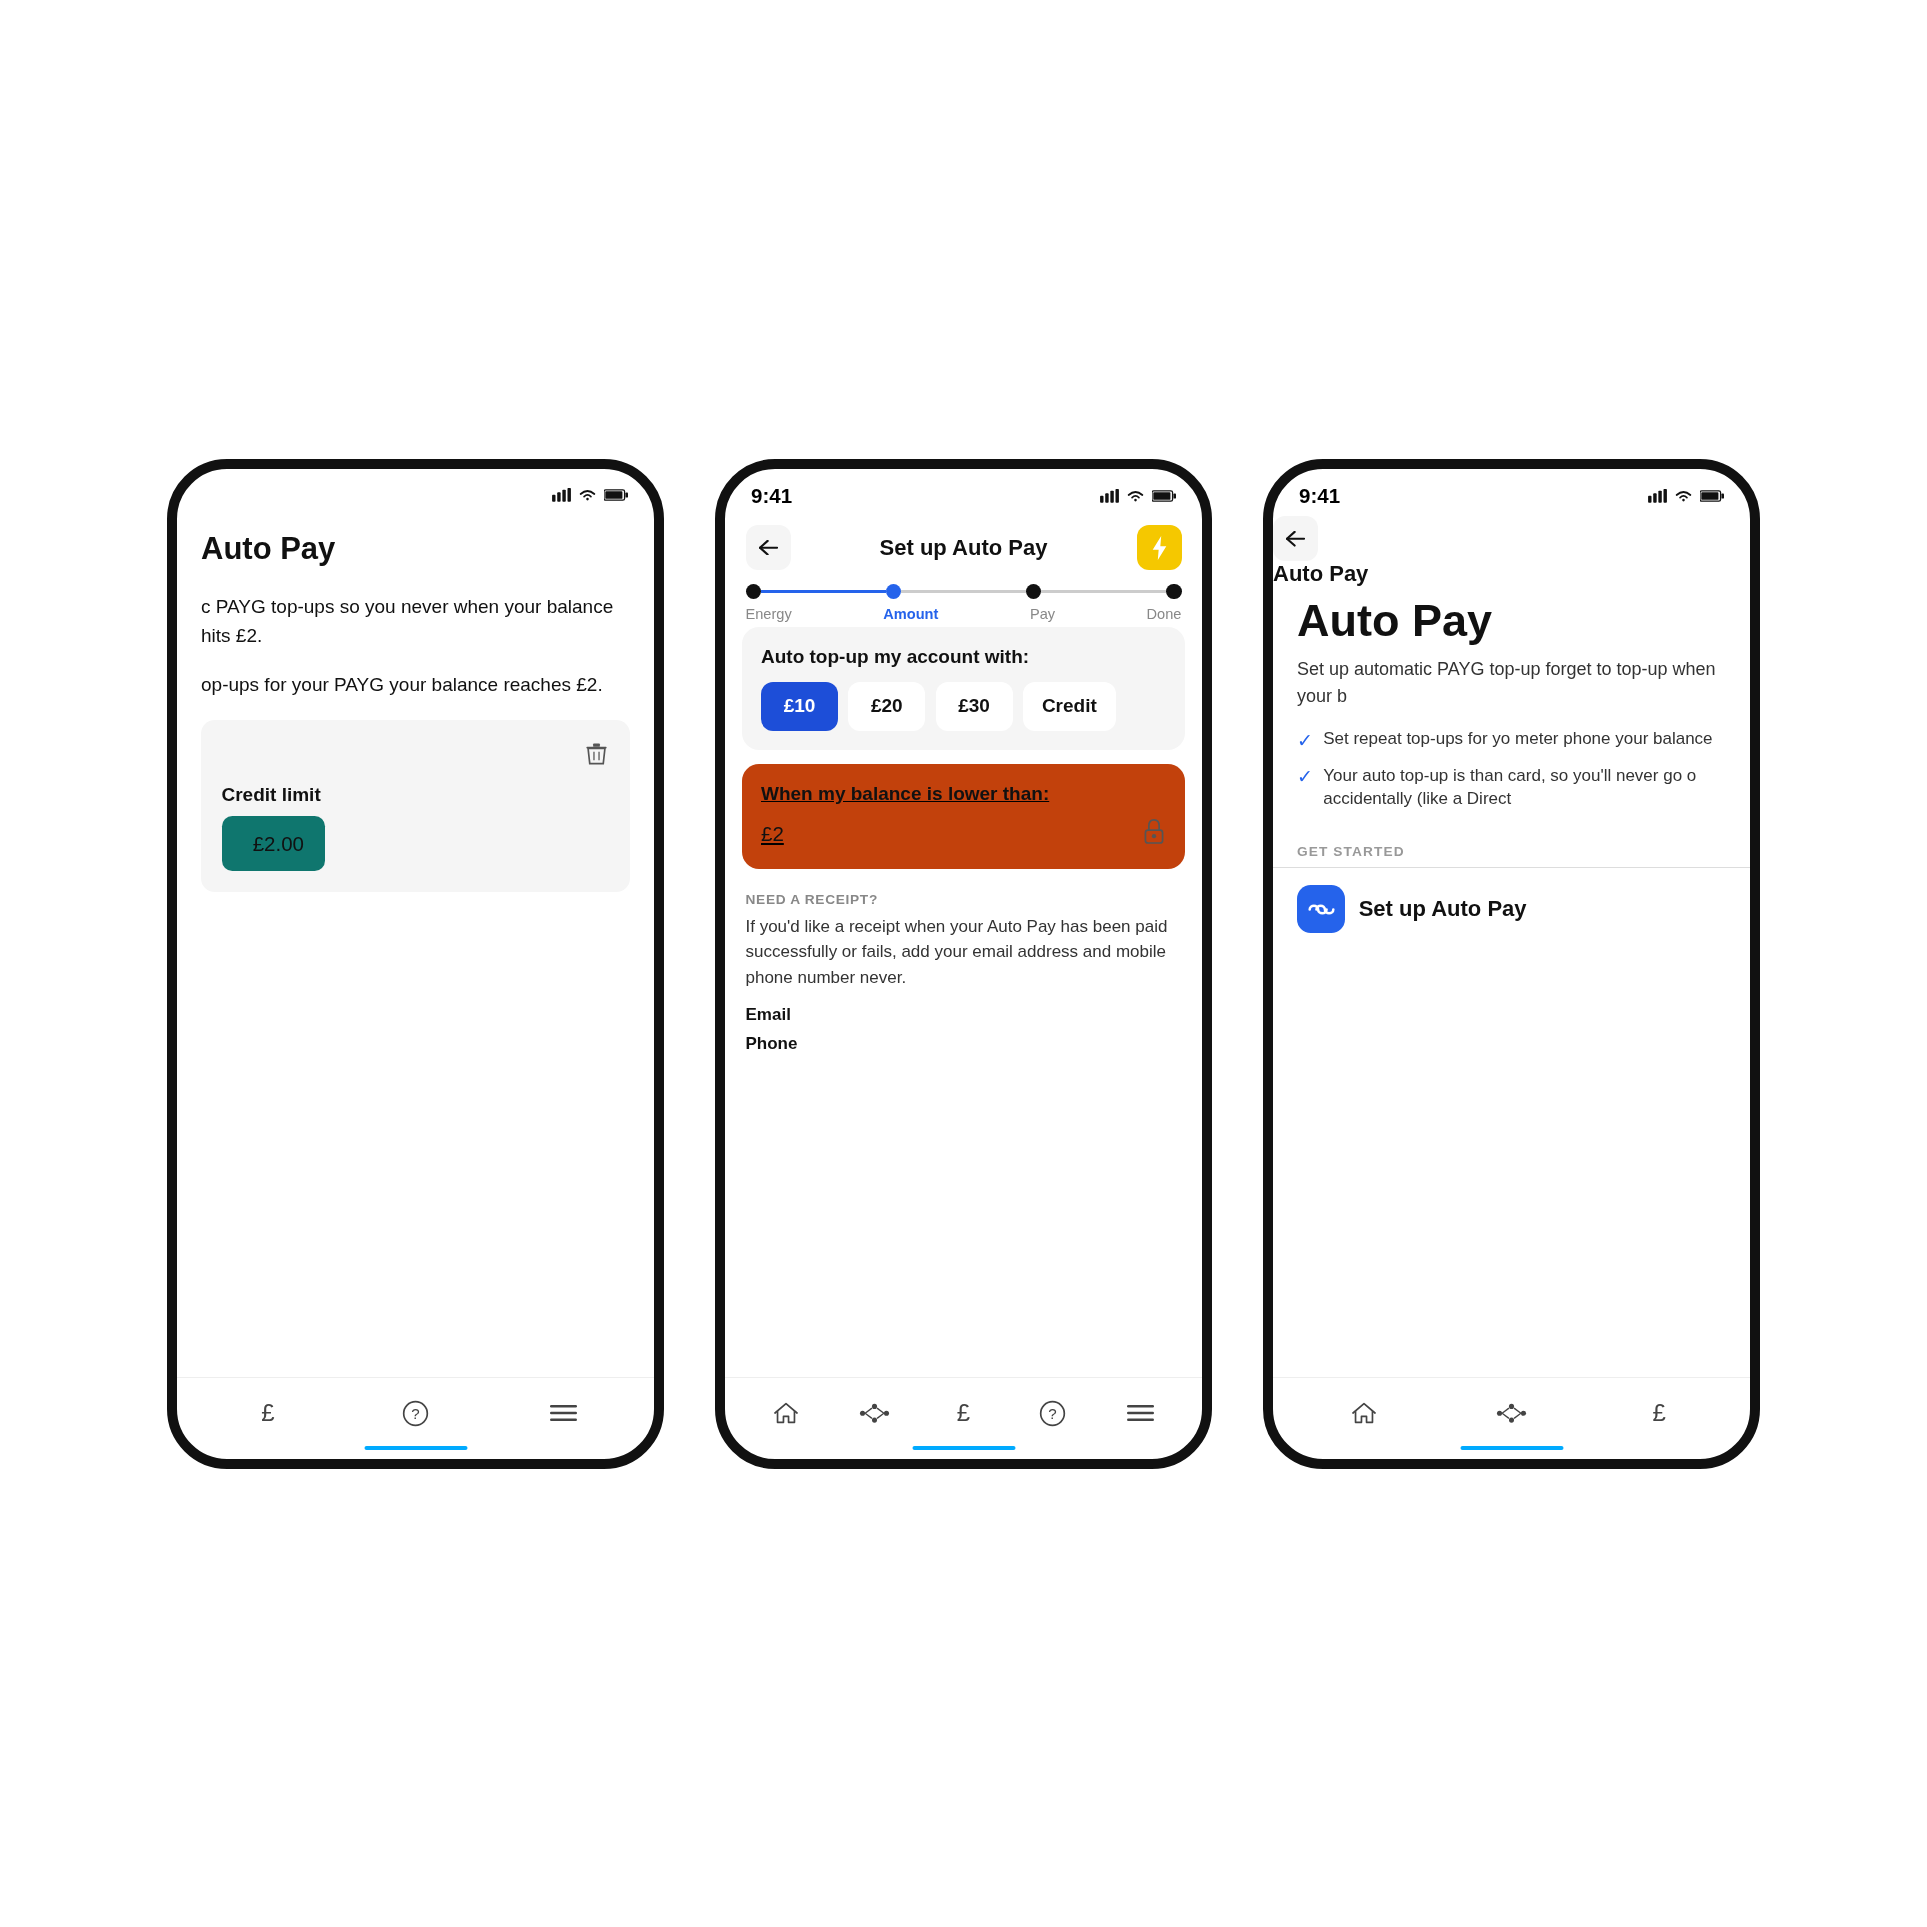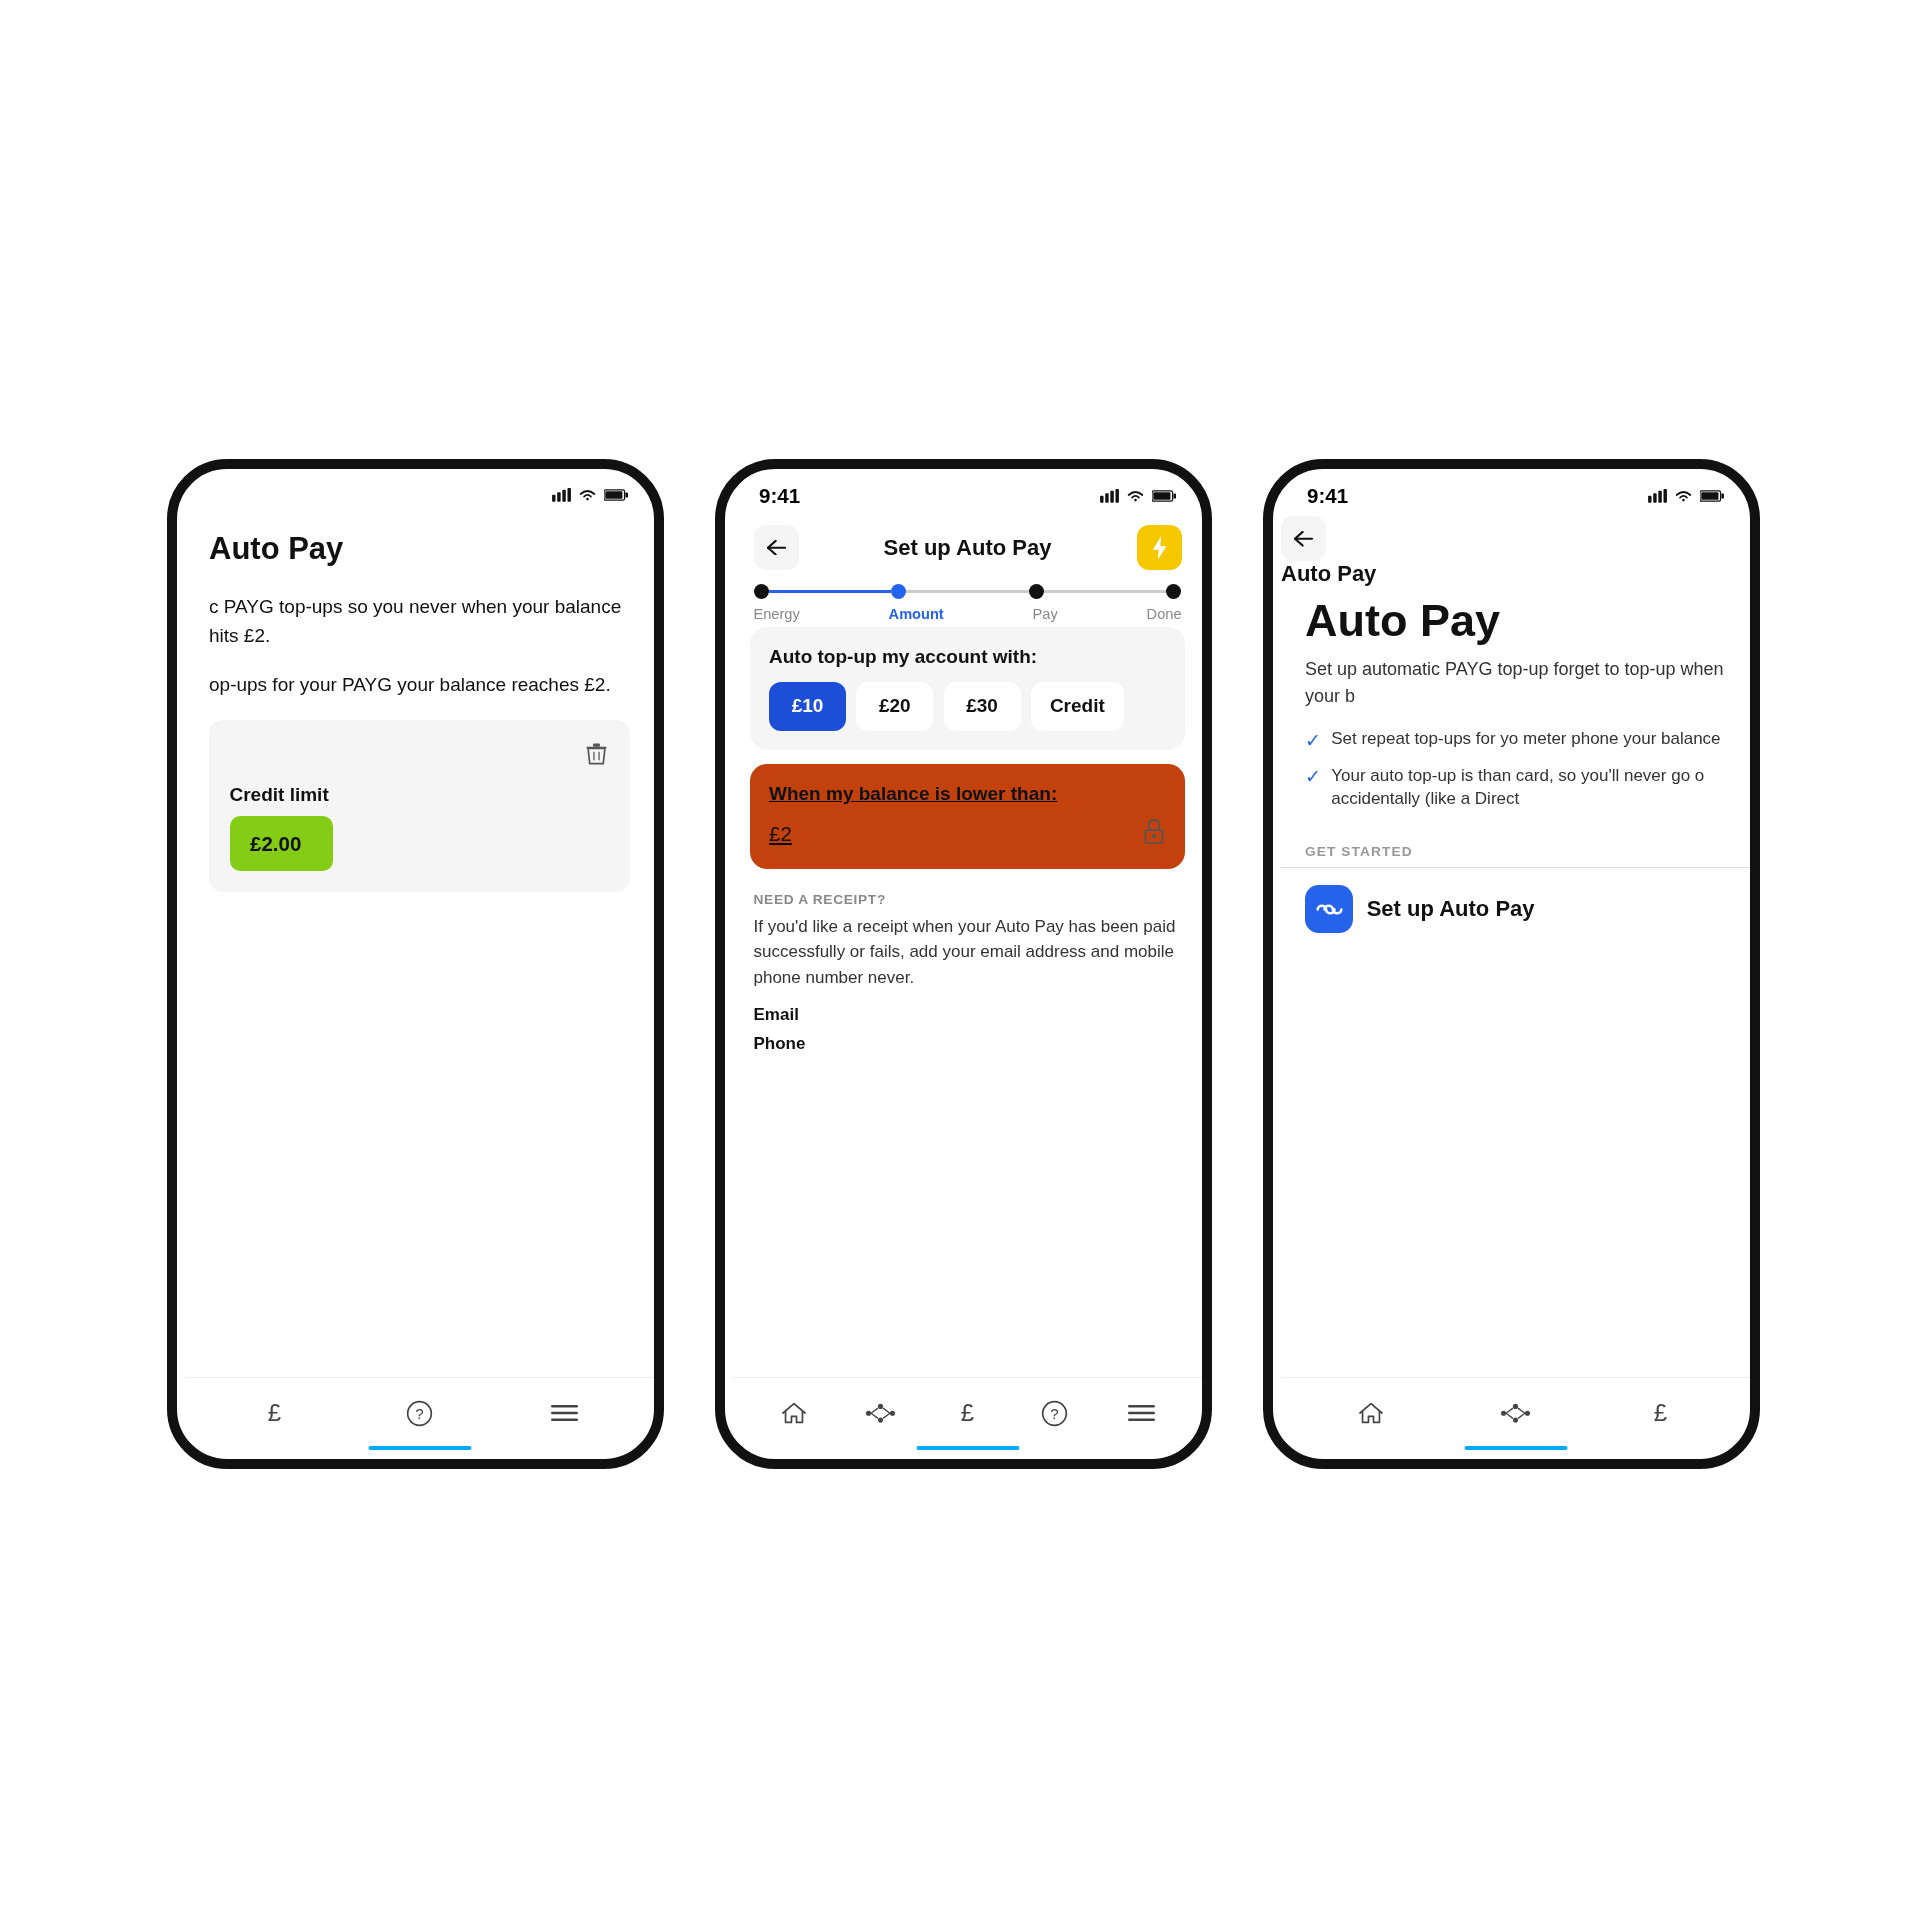--- a/index.html
+++ b/index.html
@@ -17,21 +17,20 @@
     .phone-frame {
       width: 497px;
       height: 1010px;
       border: 10.3px solid #111;
       border-radius: 60px;
       background: #fff;
       overflow: hidden;
       position: relative;
       display: flex;
       flex-direction: column;
-      padding-left: 8px;
     }
 
     
     .status-bar {
       display: flex;
       justify-content: space-between;
       align-items: center;
       padding: 15.4px 26px 8.6px;
       font-size: 19px;
       font-weight: 600;
@@ -78,29 +77,29 @@
     }
 
     .credit-limit-label {
       font-size: 19px;
       font-weight: 700;
       color: #111;
       margin-bottom: 10.3px;
     }
 
     .credit-limit-value-box {
-      background: #84cc16;
+      background: #0f766e;
       border-radius: 10.3px;
       padding: 15.4px 20.5px;
       font-size: 20.5px;
-      font-weight: 700;
+      font-weight: 400;
       color: #111;
       display: inline-block;
       min-width: 103px;
-      text-align: left;
+      text-align: right;
     }
 
     
     .bottom-nav {
       display: flex;
       justify-content: space-around;
       align-items: center;
       padding: 13.7px 17px 24px;
       border-top: 0.9px solid #eee;
       position: relative;

